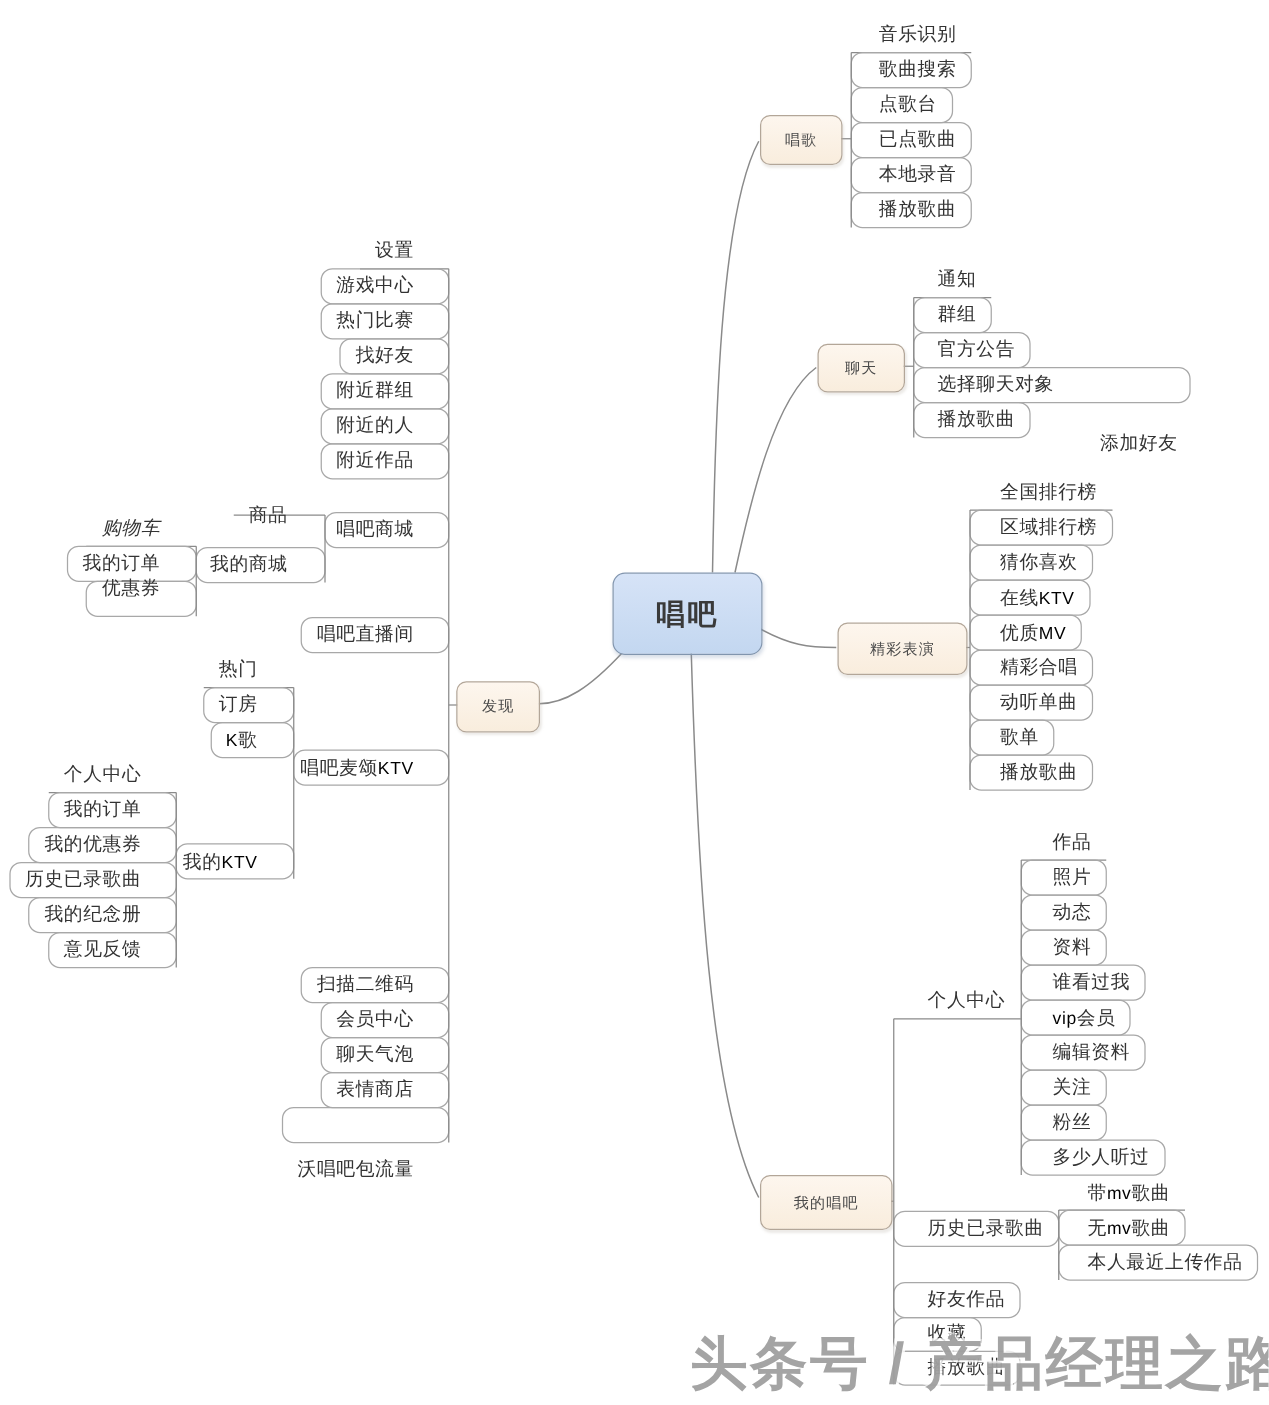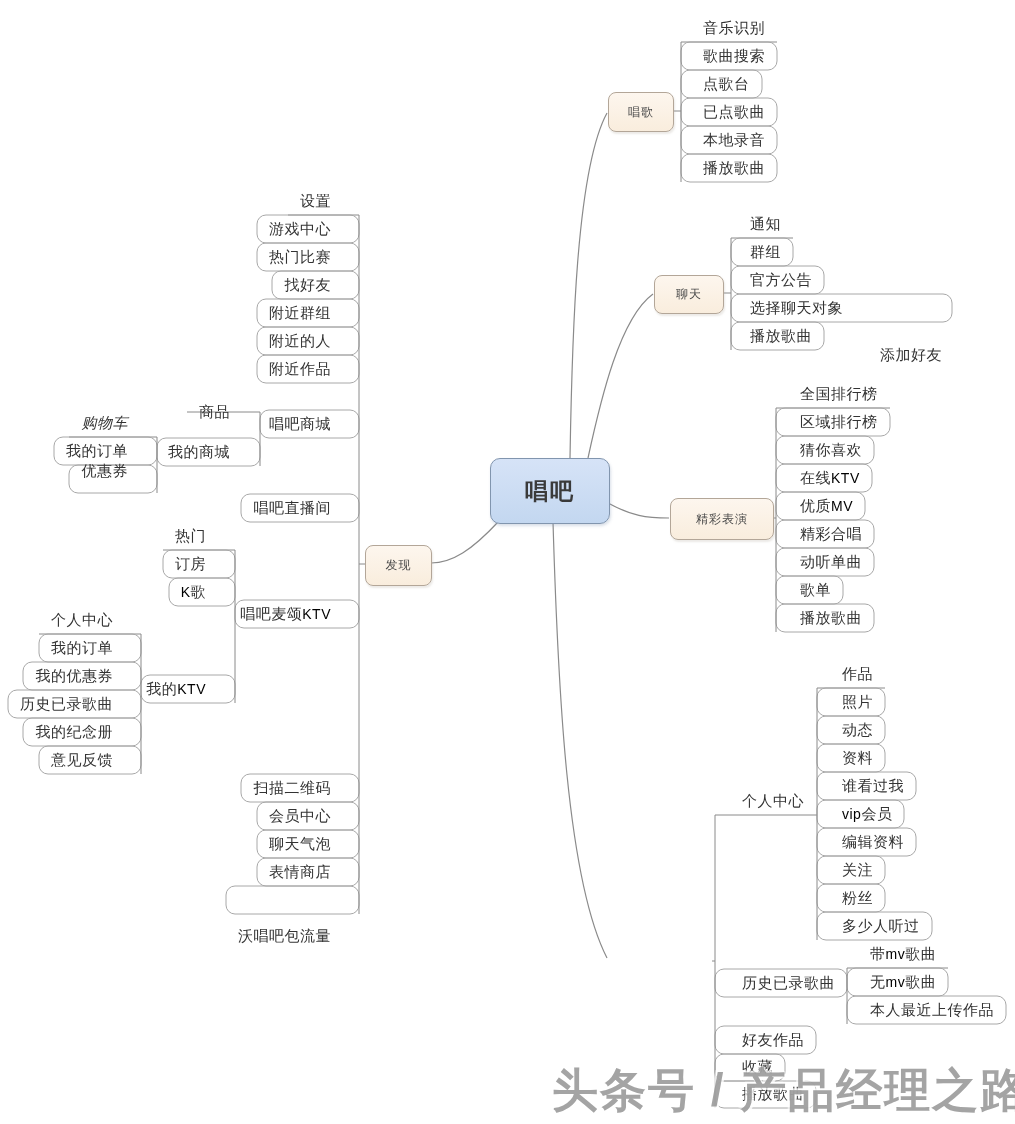--- a/index.html
+++ b/index.html
@@ -131,20 +131,21 @@
     </svg>
 
   <div class="rootnode" id="nd-root" style="left:490px;top:458px;width:118px;height:64px;">唱吧</div>
 
   <div class="bnode" style="left:608px;top:92px;width:64px;height:38px;">唱歌</div>
 
   <div class="bnode" style="left:654px;top:275px;width:68px;height:37px;">聊天</div>
 
   <div class="bnode" style="left:670px;top:498px;width:102px;height:40px;">精彩表演</div>
 
+  <div class="bnode" style="left:608px;top:940px;width:104px;height:42px;">我的唱吧</div>
 
   <div class="bnode" style="left:365px;top:545px;width:65px;height:39px;">发现</div>
 
   <div class="lbl" style="left:880px;top:297px;margin-top:47px;">添加好友</div>
 
   <div id="watermark">头条号 / 产品经理之路</div>
 <div class="lbl" style="top: 17px; left: 703px;">音乐识别</div>
     <div class="lbl" style="top: 45px; left: 703px;">歌曲搜索</div>
     <div class="lbl" style="top: 73px; left: 703px;">点歌台</div>
     <div class="lbl" style="top: 101px; left: 703px;">已点歌曲</div>

